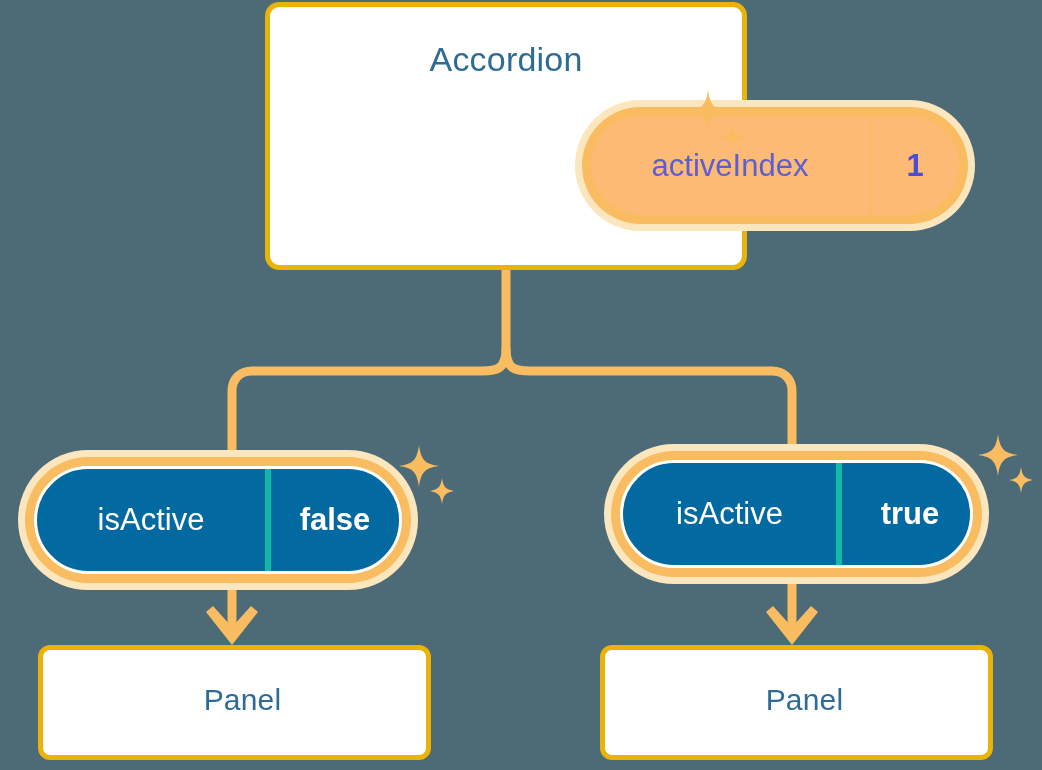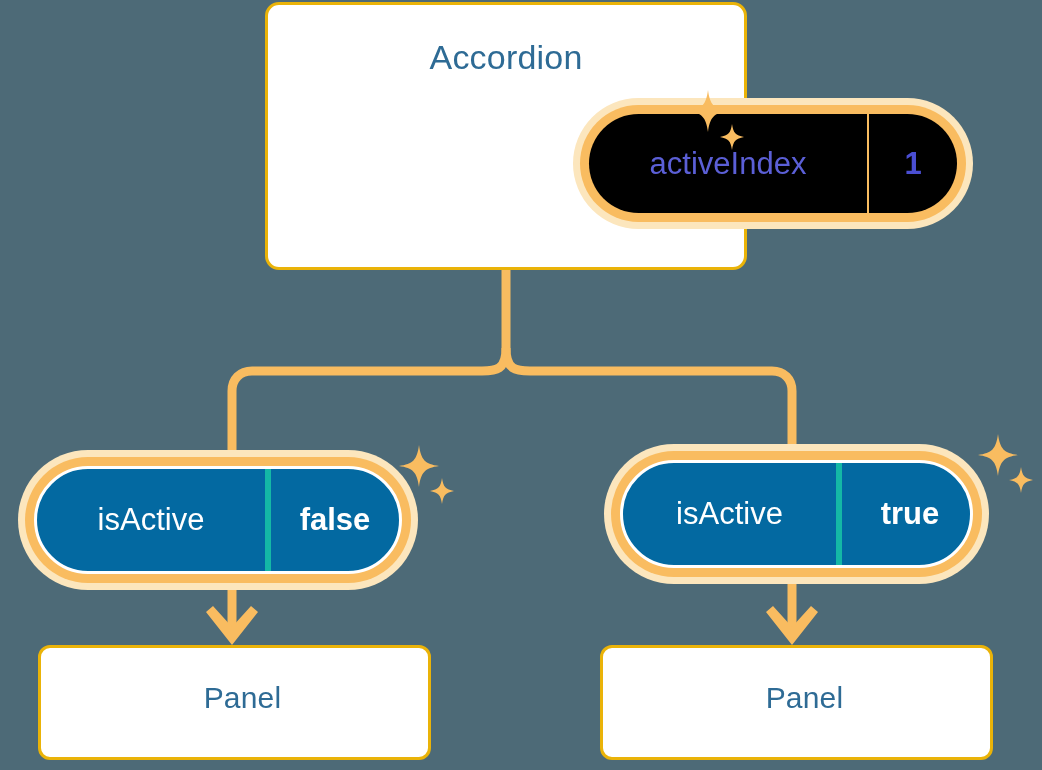--- a/index.html
+++ b/index.html
@@ -26,21 +26,21 @@
     top: 0;
     width: 1042px;
     height: 770px;
     pointer-events: none;
   }
 
   
   .card {
     position: absolute;
     background: #ffffff;
-    border: 3px solid #eab308;
+    border: 5px solid #eab308;
     border-radius: 14px;
     box-sizing: border-box;
   }
   .card-title {
     color: #2e6b95;
     font-size: 34px;
     font-weight: 400;
     letter-spacing: 0.2px;
     text-align: center;
     white-space: nowrap;
@@ -105,21 +105,21 @@
   .pill-key, .pill-val {
     display: flex;
     align-items: center;
     justify-content: center;
     white-space: nowrap;
     box-sizing: border-box;
   }
 
   
   .pill-white .pill-body {
-    background: #000000;
+    background: #fdba74;
   }
   .pill-white .pill-key {
     color: #5b5fd6;
     font-size: 31px;
     font-weight: 400;
   }
   .pill-white .pill-val {
     color: #4a4ed2;
     font-size: 31px;
     font-weight: 700;

